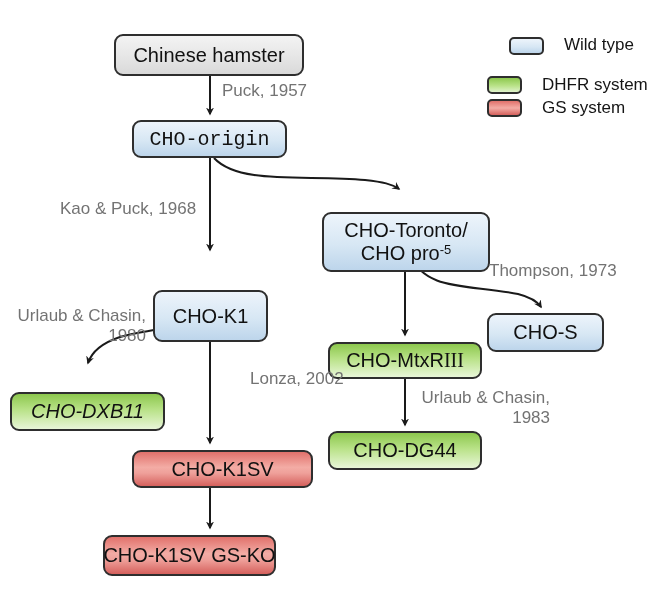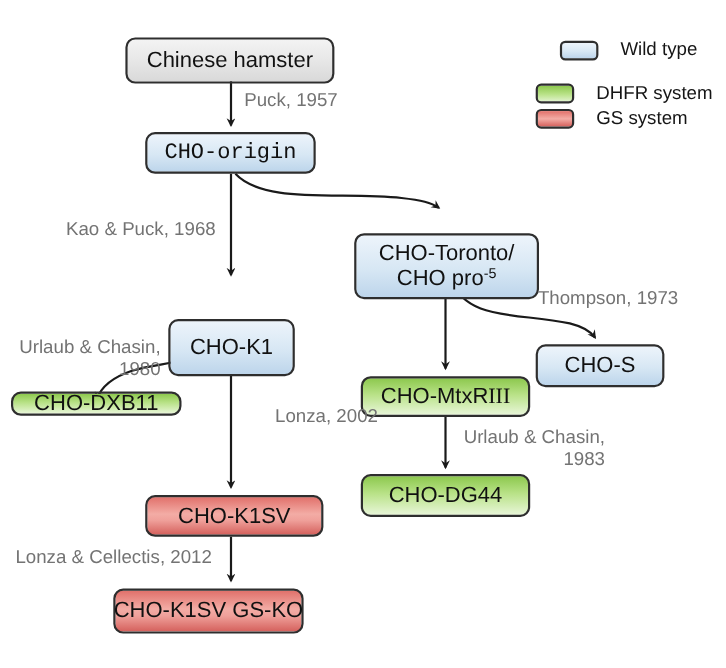--- a/index.html
+++ b/index.html
@@ -93,40 +93,39 @@
 
   <div class="node blue" style="left:153px; top:258px; width:115px; height:52px;margin-top:32px;">CHO-K1</div>
 
   <div class="node blue" style="left:487px; top:313px; width:117px; height:39px;">CHO-S</div>
 
   <div class="node green" style="left:328px; top:342px; width:154px; height:37px;">
     <span>CHO-MtxR</span>
       <span class="serif">III</span>
   </div>
 
-  <div class="node green" style="left:10px; top:356px; width:155px; height:22px;">CHO-DXB11</div>
+  <div class="node green" style="left:10px; top:392px; width:155px; height:39px;font-style:italic;">CHO-DXB11</div>
 
   <div class="node green" style="left:328px; top:431px; width:154px; height:39px;">CHO-DG44</div>
 
-  <div class="node red" style="left:132px; top:450px; width:162px; height:38px;">CHO-K1SV</div>
+  <div class="node red" style="left:132px; top:450px; width:181px; height:38px;">CHO-K1SV</div>
 
   <div class="node red" style="left:103px; top:535px; width:173px; height:41px;">CHO-K1SV GS-KO</div>
 
   <div class="edge-label" style="left:222px; top:81px;">Puck, 1957</div>
 
   <div class="edge-label" style="left:60px; top:199px;">Kao &amp; Puck, 1968</div>
 
   <div class="edge-label center" style="left:8px; top:306px; width:138px;">
     <span>Urlaub &amp; Chasin,</span><br>
     <span>1980</span>
   </div>
 
   <div class="edge-label" style="left:206px; top:369px;margin-left:44px;">Lonza, 2002</div>
 
-  <div class="edge-label" style="left:14px; top:497px;">Lonza &amp; Cellectis, 2012</div>
 
 
   <div class="edge-label" style="left:489px; top:261px;">Thompson, 1973</div>
 
   <div class="edge-label center" style="left:410px; top:388px; width:140px;">
     <span>Urlaub &amp; Chasin,</span><br>
     <span>1983</span>
   </div>
 
   <div class="legend-row" style="left:509px; top:33px;align-items:flex-end;">

